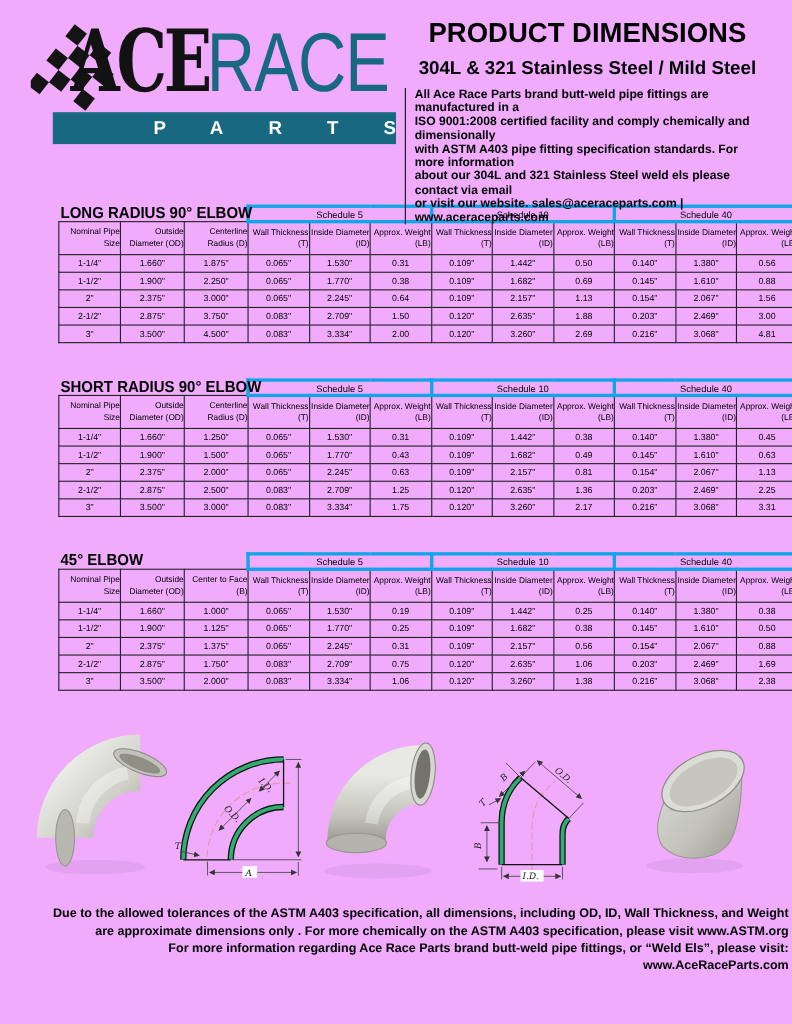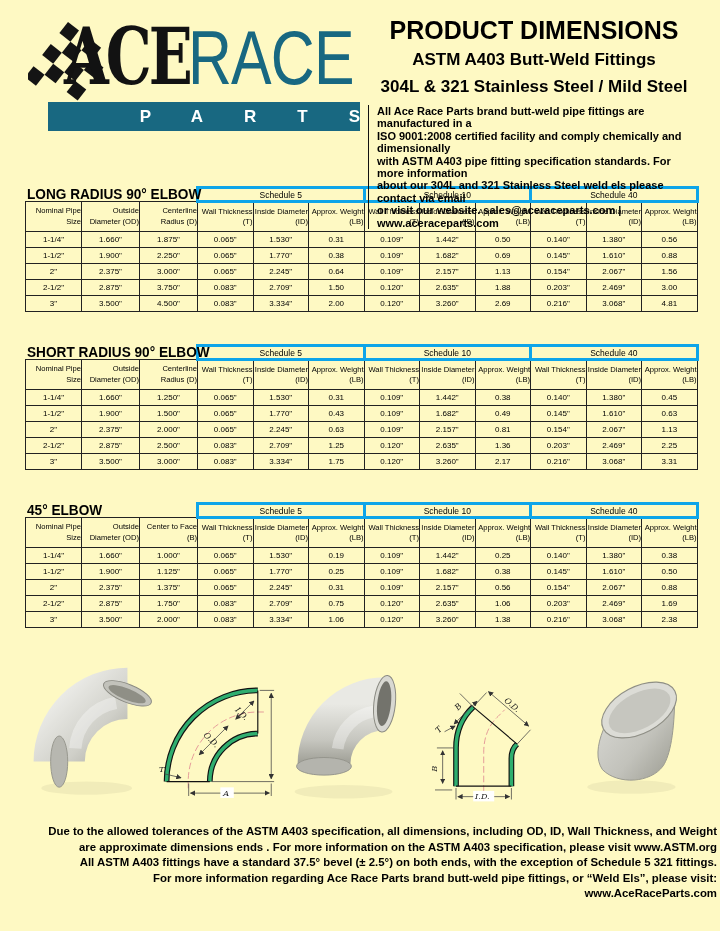--- a/index.html
+++ b/index.html
@@ -1,17 +1,17 @@
 <!DOCTYPE html>
 <html><head>
 <meta charset="utf-8">
 <style>
   * { box-sizing: border-box; margin: 0; padding: 0; }
   html,body { background:#fff; }
-  .page { position:relative; width:720px; height:931px; background:#fef9c3;
+  .page { position:relative; width:720px; height:931px; background:#f0abfc;
           font-family:"Liberation Sans", sans-serif; color:#000; overflow:hidden; }
 
   
   .header { position:relative; height:186px; }
   .logo { position:absolute; left:28px; top:16px; width:334px; height:120px; }
   .flag { position:absolute; left:0; top:4px; }
   .brand-ace { position:absolute; left:36px; top:2px; font-family:"DejaVu Serif", serif;
                font-weight:bold; font-size:78px; line-height:1; letter-spacing:-4px;
                transform:scaleX(.74); transform-origin:left top; color:#121212; }
   .brand-race { position:absolute; left:160px; top:4px; font-family:"Liberation Sans", sans-serif;
@@ -22,21 +22,21 @@
   .logo-band span { color:#fff; font-weight:bold; font-size:17px; letter-spacing:41px; margin-right:-41px; }
   .head-right { position:absolute; left:368px; top:16px; width:332px; }
   .h1 { font-size:25px; font-weight:bold; text-align:center; letter-spacing:0; }
   .h2 { font-size:17px; font-weight:bold; text-align:center; margin-top:5px; }
   .h3 { font-size:17px; font-weight:bold; text-align:center; margin-top:7px; }
   .desc { margin-top:8px; border-left:1.5px solid #111; padding-left:8px;
           font-size:11px; font-weight:bold; line-height:12.4px; white-space:pre-line; width:326px; }
 
   
   .tables { padding-left:25px; }
-  .tblock { margin-bottom:32px; }
+  .tblock { margin-bottom:32px;margin-left:28px; }
   table { border-collapse:collapse; table-layout:fixed; width:672px; }
   col.c1{width:56px} col.c2{width:58px} col.c3{width:58px} col.cs{width:55.5px}
   .sr th { border:3px solid #0ea5e9; height:14px; font-weight:normal; font-size:8.5px; }
   .title-cell { border:none; position:relative; }
   .tbl-title { position:absolute; left:1px; bottom:-1px; font-size:14.5px; font-weight:bold;
                white-space:nowrap; transform:scaleX(.94); transform-origin:left bottom; }
   .hr2 th { border:1px solid #222; height:30px; font-weight:normal; font-size:7.6px;
             line-height:1.35; white-space:pre; text-align:right; vertical-align:middle; }
   tbody td { border:1px solid #222; height:16px; font-size:8px; text-align:center; }
 
@@ -74,21 +74,20 @@
         </g>
       </svg>
       <div class="brand-ace">ACE</div>
       <div class="brand-race">RACE</div>
       <div class="logo-band">
         <span>PARTS</span>
       </div>
     </div>
     <div class="head-right">
       <div class="h1">PRODUCT DIMENSIONS</div>
-      <div class="h2">ASTM A403 Butt-Weld Fittings</div>
       <div class="h3">304L &amp; 321 Stainless Steel / Mild Steel</div>
       <div class="desc">All Ace Race Parts brand butt-weld pipe fittings are manufactured in a
 ISO 9001:2008 certified facility and comply chemically and dimensionally
 with ASTM A403 pipe fitting specification standards. For more information
 about our 304L and 321 Stainless Steel weld els please contact via email
 or visit our website. sales@aceraceparts.com | www.aceraceparts.com</div>
     </div>
   </div>
 
   <div class="tables">
@@ -553,18 +552,17 @@
                C104,18 64,14 41,68 Z" fill="url(#g3)" stroke="#98988f" stroke-width="1"></path>
       <g transform="rotate(-28 78 48)">
         <ellipse cx="78" cy="48" rx="42" ry="24" fill="#dcdcd6" stroke="#8f8f86" stroke-width="1.2"></ellipse>
         <ellipse cx="78" cy="49" rx="35" ry="18.5" fill="#c6c6bf"></ellipse>
       </g>
     </svg>
   </div>
 
   <div class="footer">
     <div>Due to the allowed tolerances of the ASTM A403 specification, all dimensions, including OD, ID, Wall Thickness, and Weight</div>
-    <div>are approximate dimensions ends . For more information on the ASTM A403 specification, please visit www.ASTM.org</div>
-    <div>All ASTM A403 fittings have a standard 37.5° bevel (± 2.5°) on both ends, with the exception of Schedule 5 321 fittings.</div>
+    <div>are approximate dimensions only . For more chemically on the ASTM A403 specification, please visit www.ASTM.org</div>
     <div>For more information regarding Ace Race Parts brand butt-weld pipe fittings, or “Weld Els”, please visit: www.AceRaceParts.com</div>
   </div>
 
 </div>
 
 </body></html>

